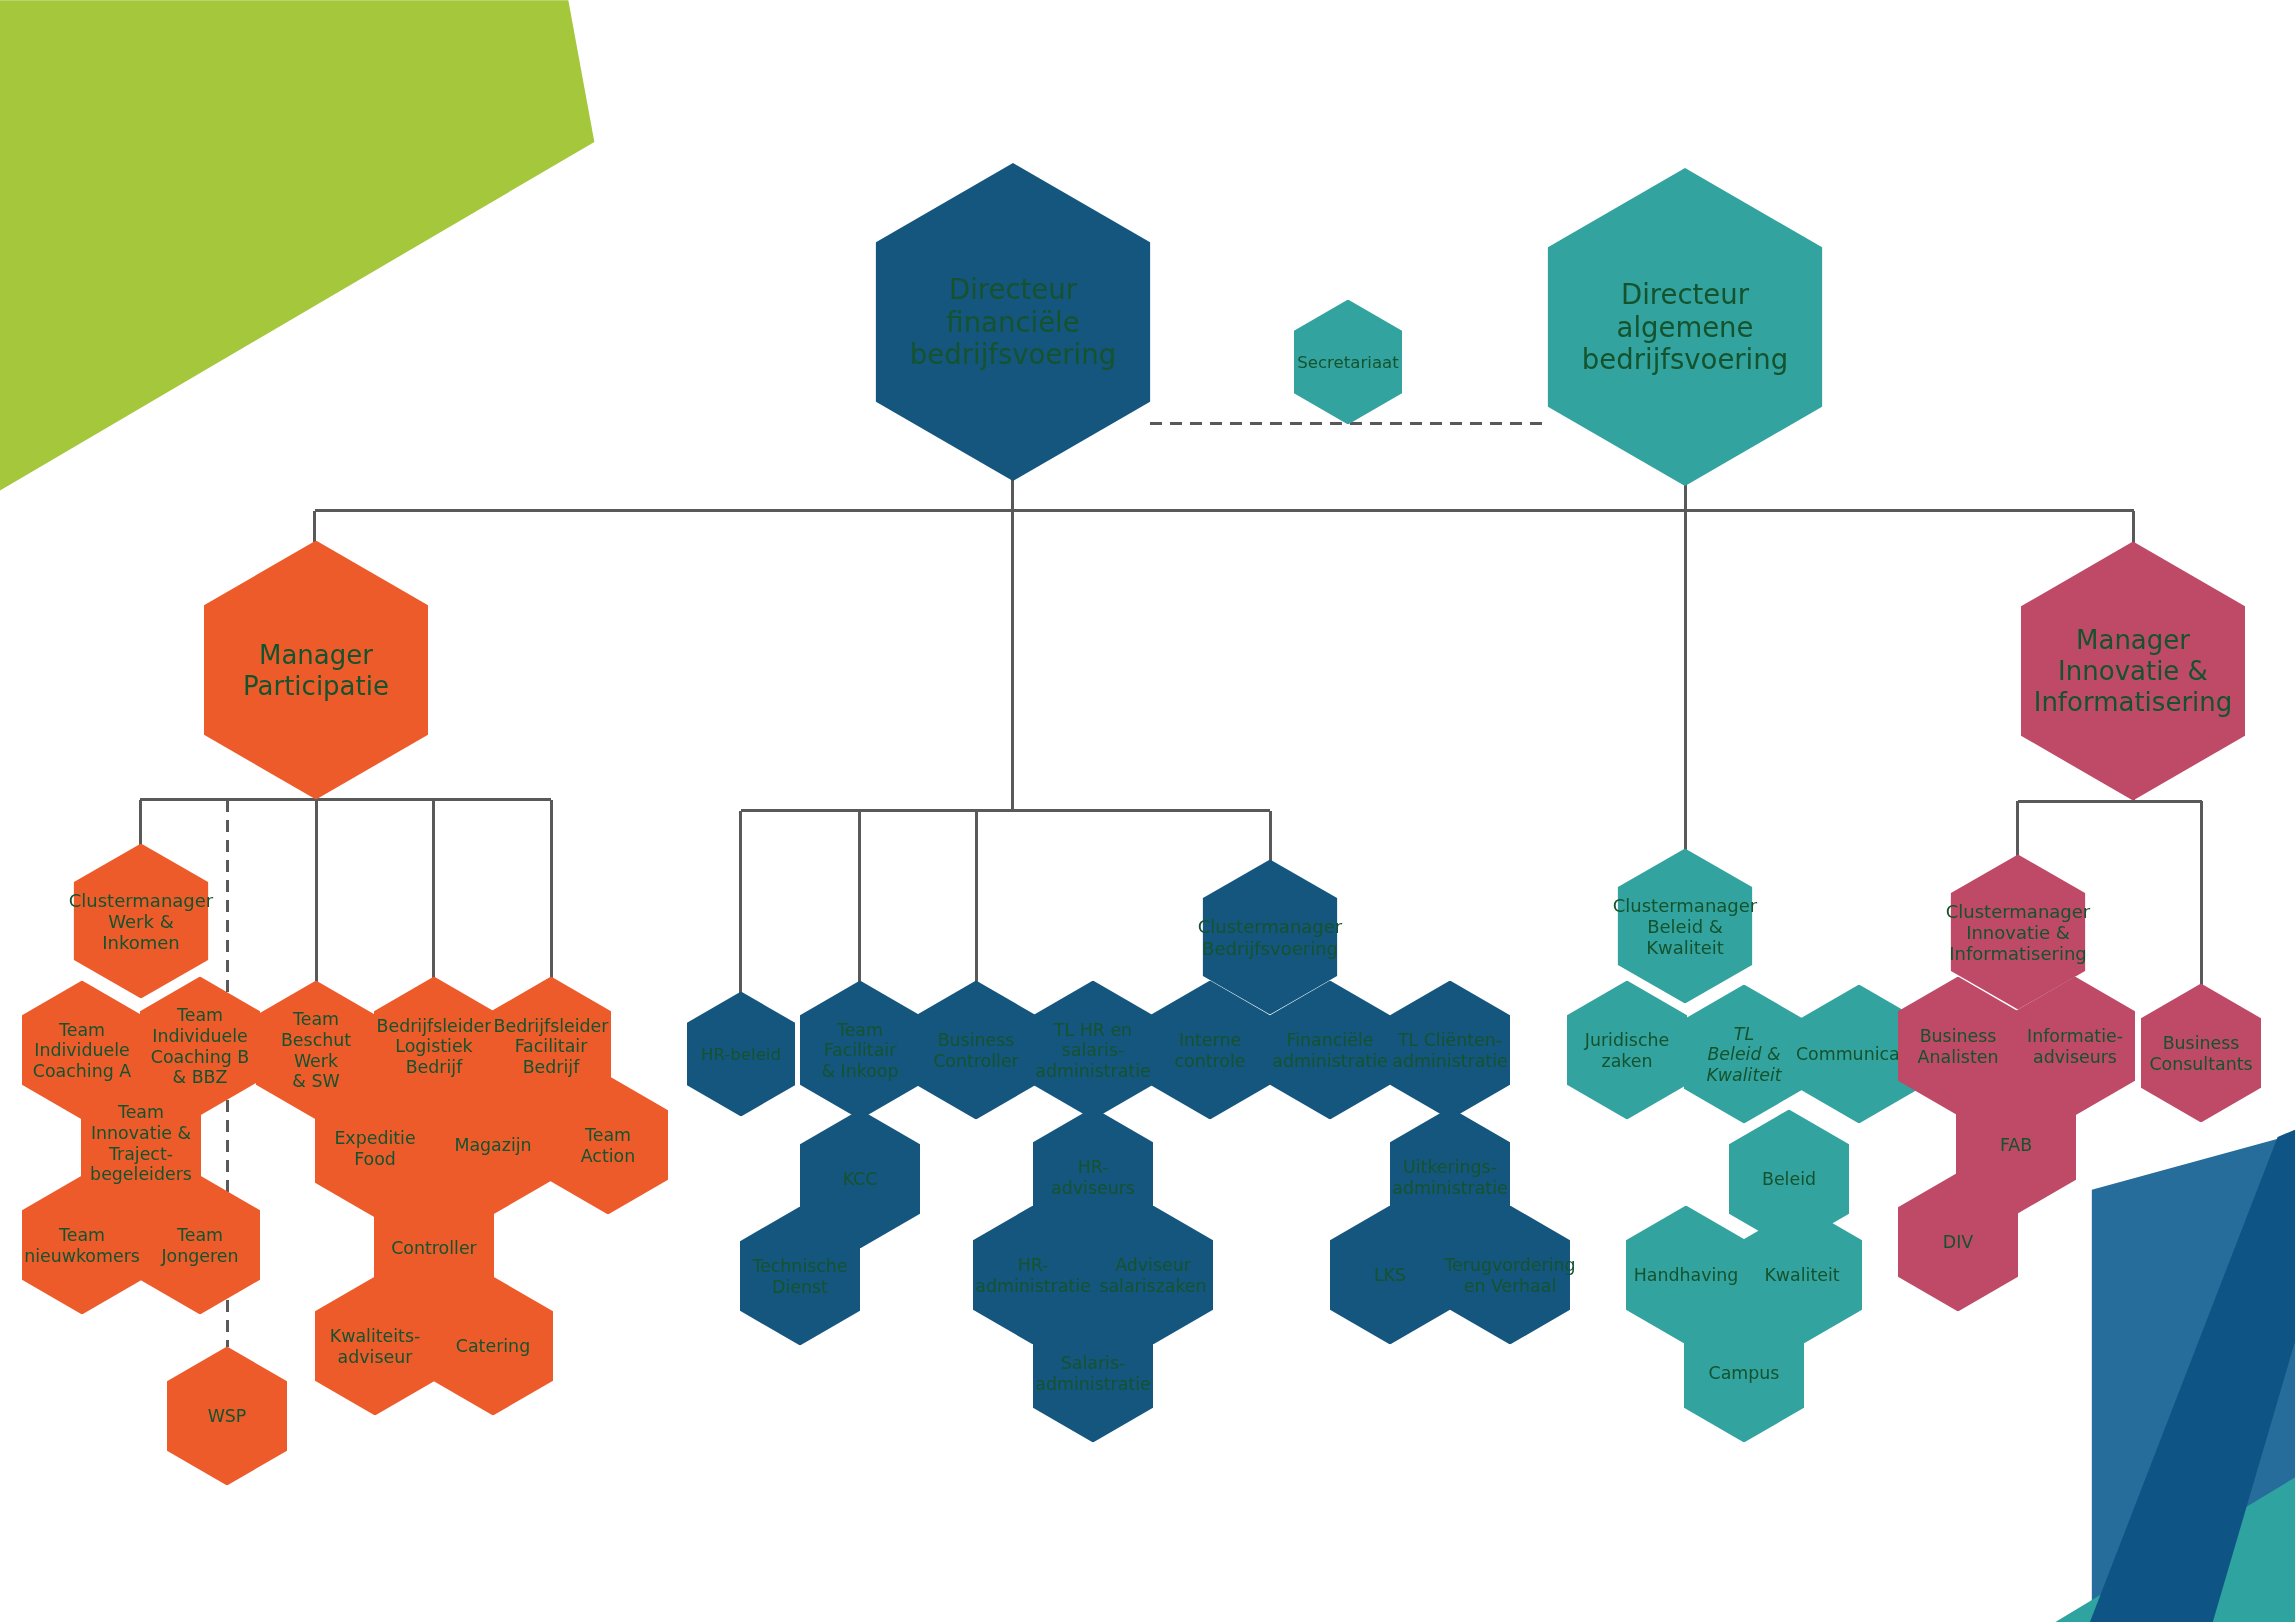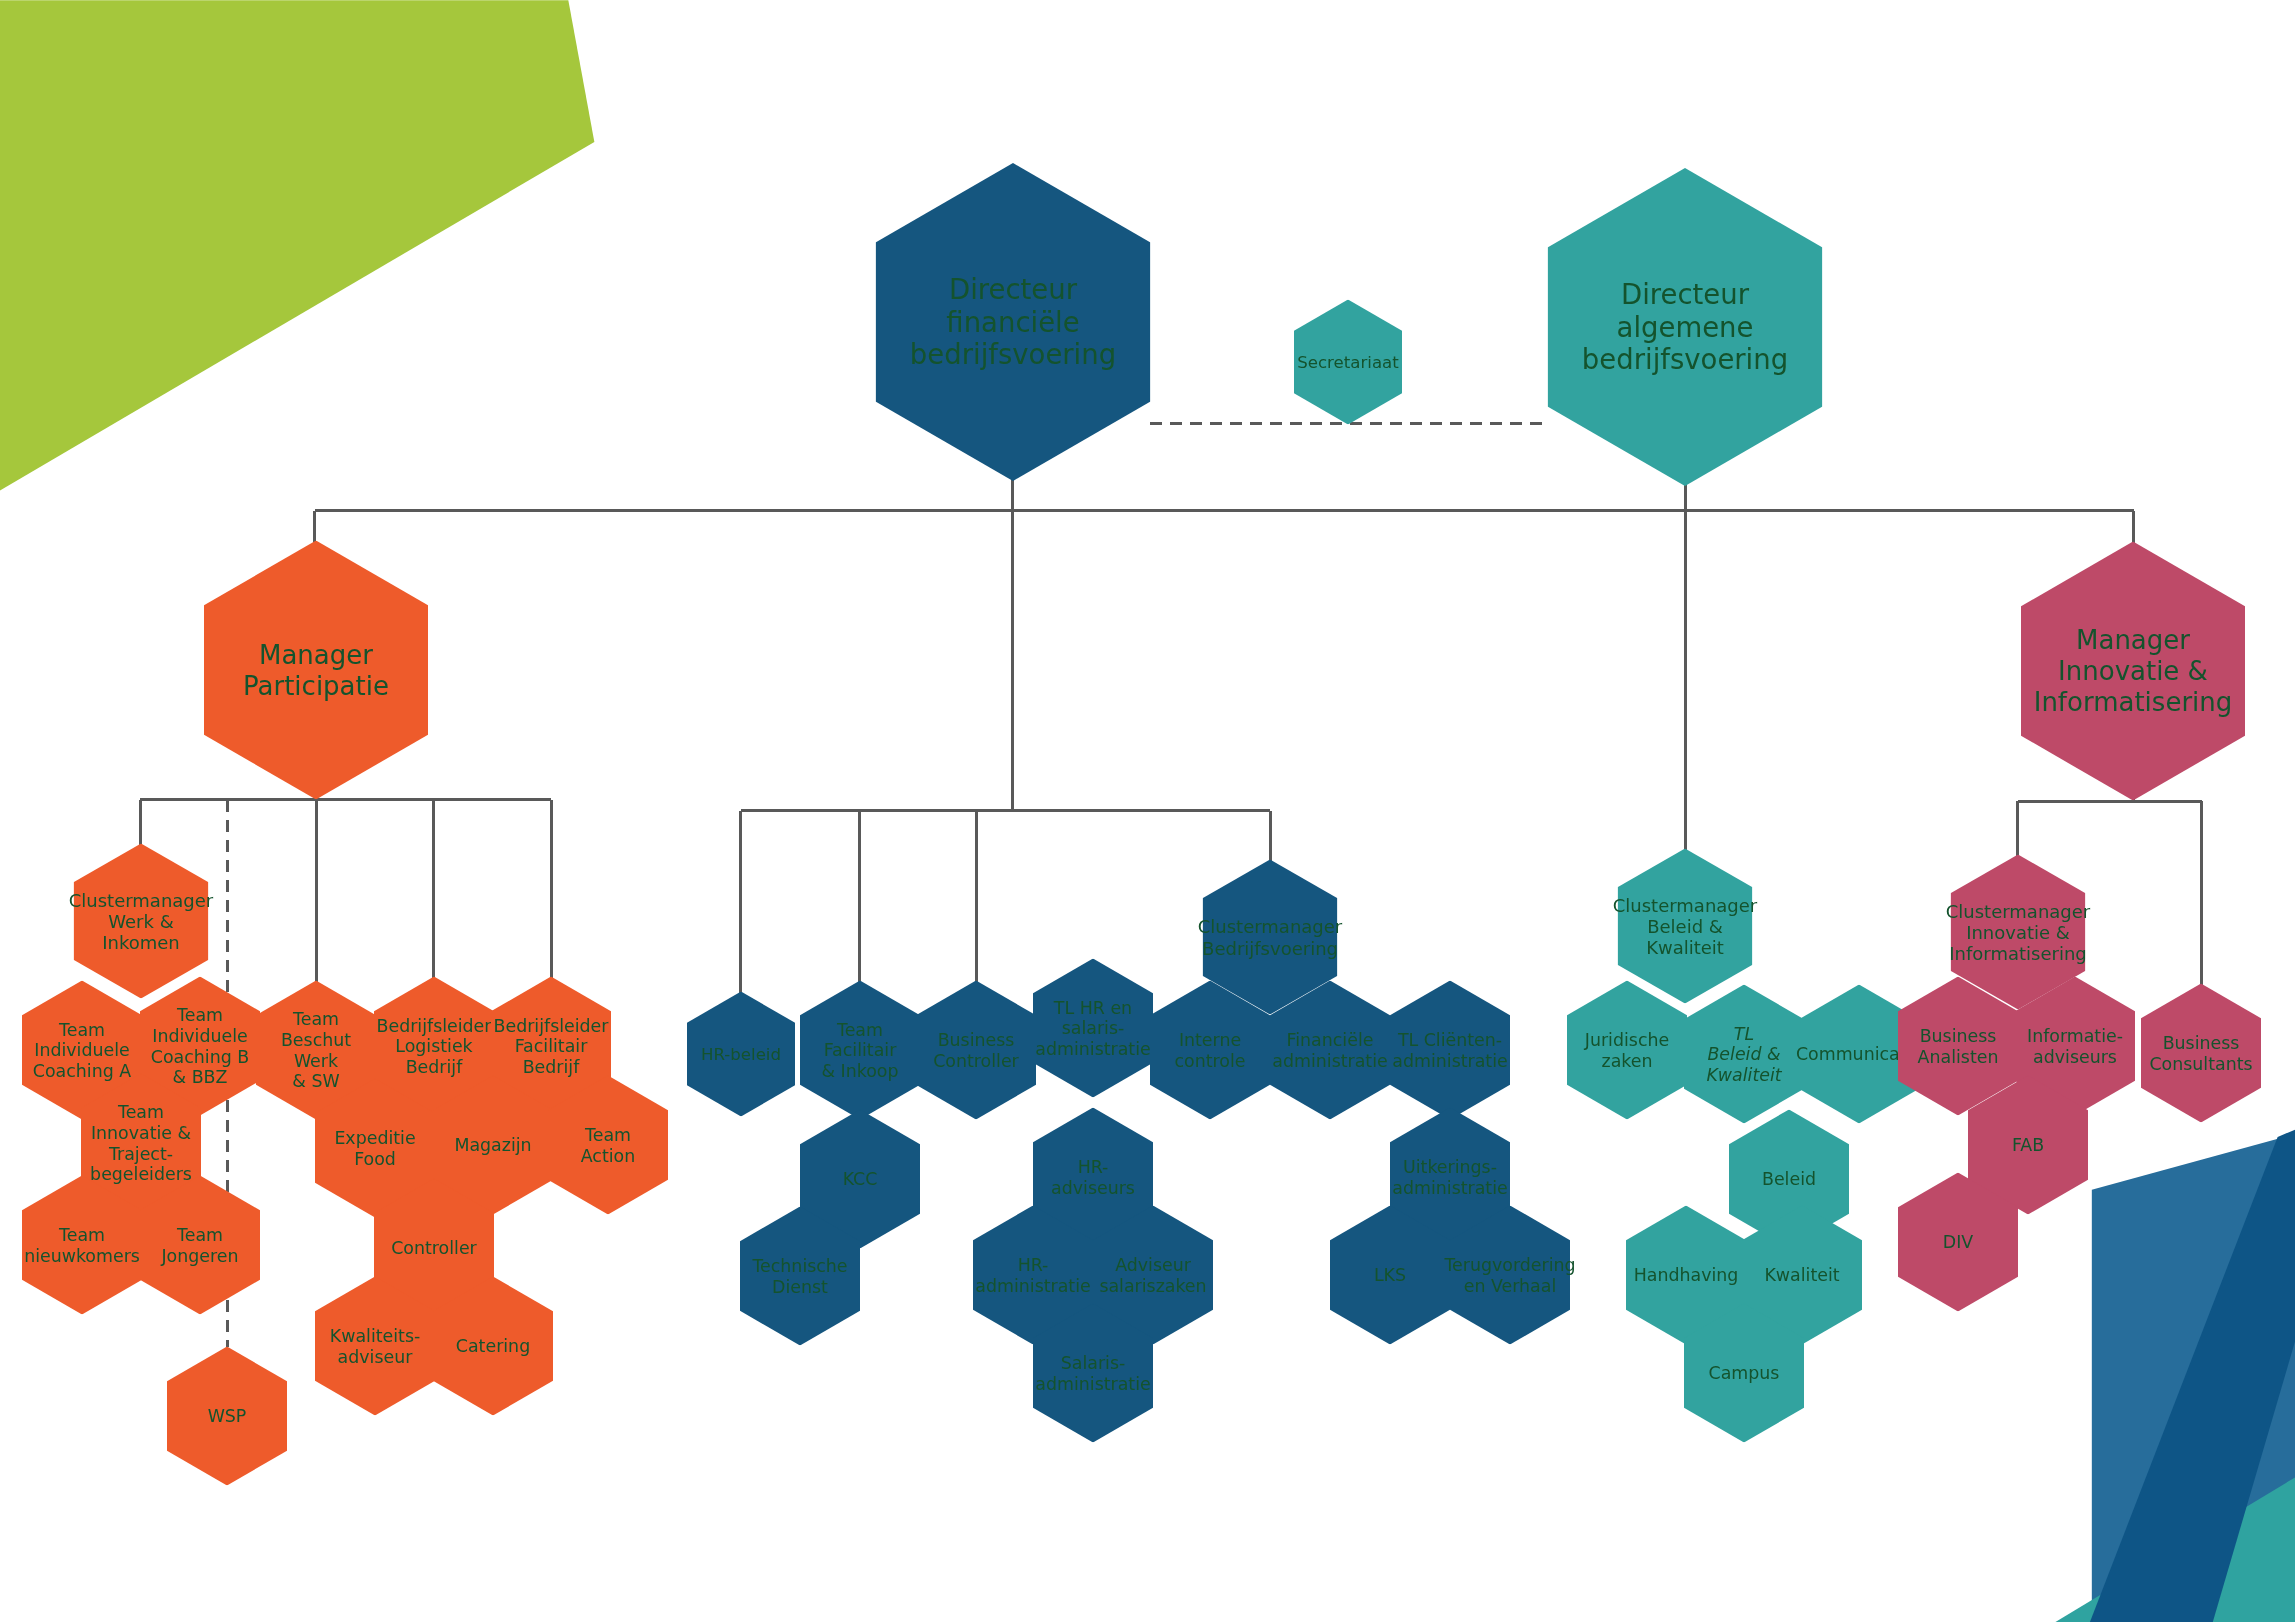--- a/index.html
+++ b/index.html
@@ -176,21 +176,21 @@
         <div class="shape" style="background: rgb(21, 86, 127);"></div>
         <div class="label">Team
 Facilitair
 &amp; Inkoop</div>
       </div>
       <div class="hex sm" style="left: 976px; top: 1050px;">
         <div class="shape" style="background: rgb(21, 86, 127);"></div>
         <div class="label">Business
 Controller</div>
       </div>
-      <div class="hex sm" style="left: 1093px; top: 1028px; align-items: center;">
+      <div class="hex sm" style="left: 1093px; top: 1050px; align-items: center;">
         <div class="shape" style="background: rgb(21, 86, 127);"></div>
         <div class="label">TL HR en
 salaris-
 administratie</div>
       </div>
       <div class="hex sm" style="left: 860px; top: 1179px;">
         <div class="shape" style="background: rgb(21, 86, 127);"></div>
         <div class="label">KCC</div>
       </div>
       <div class="hex sm" style="left: 800px; top: 1276px;">
@@ -303,21 +303,21 @@
       <div class="hex sm" style="left: 2075px; top: 1046px;">
         <div class="shape" style="background: rgb(190, 74, 104);"></div>
         <div class="label">Informatie-
 adviseurs</div>
       </div>
       <div class="hex sm" style="left: 2201px; top: 1053px;">
         <div class="shape" style="background: rgb(190, 74, 104);"></div>
         <div class="label">Business
 Consultants</div>
       </div>
-      <div class="hex sm" style="left: 2016px; top: 1145px; margin-left: 12px;">
+      <div class="hex sm" style="left: 2016px; top: 1145px;">
         <div class="shape" style="background: rgb(190, 74, 104);"></div>
         <div class="label">FAB</div>
       </div>
       <div class="hex sm" style="left: 1958px; top: 1242px;">
         <div class="shape" style="background: rgb(190, 74, 104);"></div>
         <div class="label">DIV</div>
       </div>
     </div>
 </div>
 

